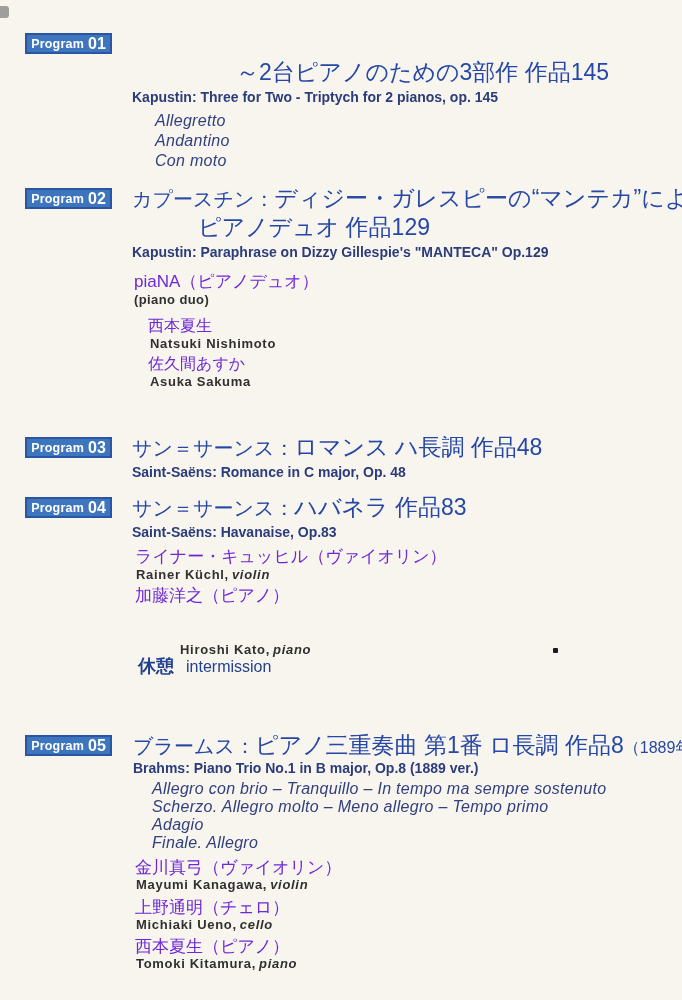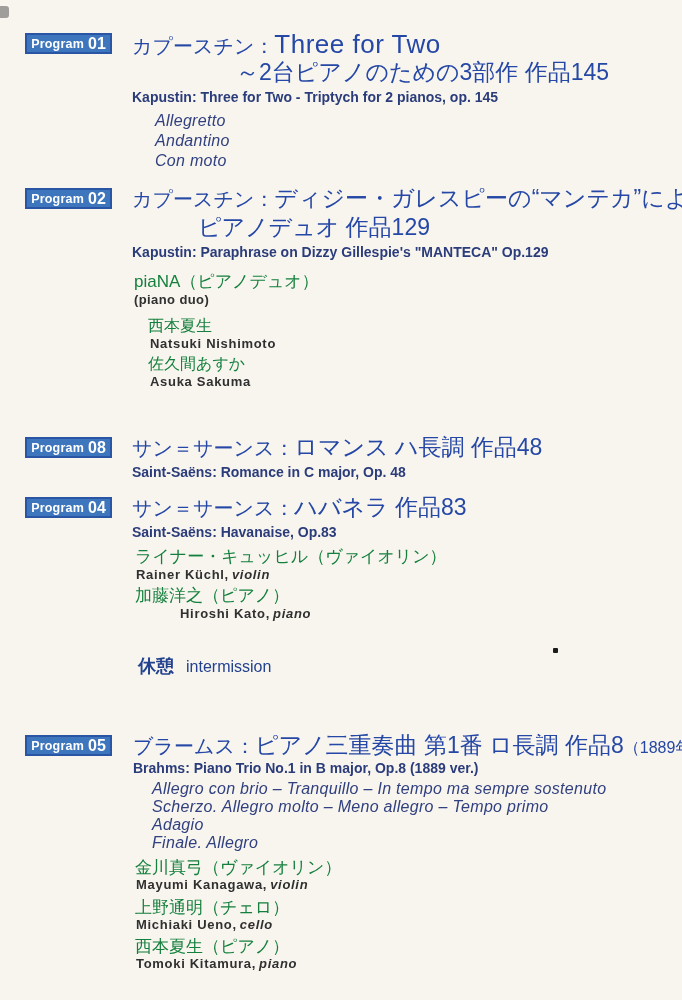--- a/index.html
+++ b/index.html
@@ -36,21 +36,21 @@
   .piece-lg{font-size:26px;letter-spacing:.5px;}
   .suffix{font-size:16px;}
 
   
   .subtitle{font-size:14px;font-weight:600;color:#2b3c7a;}
 
   
   .movement{font-style:italic;font-size:16px;color:#31407f;letter-spacing:.3px;}
 
   
-  .jp-name{font-size:17px;color:#15803d;font-weight:500;}
+  .jp-name{font-size:17px;color:#6d28d9;font-weight:500;}
   .jp-name.small{font-size:16px;}
   .en-name{font-size:13px;font-weight:700;letter-spacing:.7px;color:#303030;}
   .en-name .inst{font-style:italic;margin-left:3px;margin-top:40px;}
 
   
   .intermission{color:#22418f;}
   .intermission .jp{font-size:18px;font-weight:600;}
   .intermission .en{font-size:16px;margin-left:12px;}
 
   
@@ -68,23 +68,20 @@
 
 <div class="page">
 
   <div class="smudge"></div>
   <div class="dot" style="left:553px;top:648px;"></div>
 
   <div class="badge" style="top:33px;">
     <span class="p">Program</span>
     <span class="num">01</span>
   </div>
-  <div class="abs title" style="left:132px;top:30px;">
-    <span class="composer">カプースチン：</span><span class="piece-lg">Three for Two</span>
-  </div>
   <div class="abs title" style="left:236px;top:59px;">
     <span class="piece">～2台ピアノのための3部作 作品145</span>
   </div>
   <div class="abs subtitle" style="left:132px;top:89px;">Kapustin: Three for Two - Triptych for 2 pianos, op. 145</div>
   <div class="abs movement" style="left:155px;top:112px;">Allegretto</div>
   <div class="abs movement" style="left:155px;top:132px;">Andantino</div>
   <div class="abs movement" style="left:155px;top:152px;">Con moto</div>
 
   <div class="badge" style="top:188px;">
     <span class="p">Program</span>
@@ -100,42 +97,42 @@
 
   <div class="abs jp-name" style="left:134px;top:272px;">piaNA（ピアノデュオ）</div>
   <div class="abs en-name" style="left:134px;top:293px;letter-spacing:.4px;">(piano duo)</div>
   <div class="abs jp-name small" style="left:148px;top:317px;">西本夏生</div>
   <div class="abs en-name" style="left:150px;top:337px;">Natsuki Nishimoto</div>
   <div class="abs jp-name small" style="left:148px;top:355px;">佐久間あすか</div>
   <div class="abs en-name" style="left:150px;top:375px;">Asuka Sakuma</div>
 
   <div class="badge" style="top:437px;">
     <span class="p">Program</span>
-    <span class="num">08</span>
+    <span class="num">03</span>
   </div>
   <div class="abs title" style="left:132px;top:434px;">
     <span class="composer">サン＝サーンス：</span><span class="piece">ロマンス ハ長調 作品48</span>
   </div>
   <div class="abs subtitle" style="left:132px;top:464px;">Saint-Saëns: Romance in C major,  Op. 48</div>
 
   <div class="badge" style="top:497px;">
     <span class="p">Program</span>
     <span class="num">04</span>
   </div>
   <div class="abs title" style="left:132px;top:494px;">
     <span class="composer">サン＝サーンス：</span><span class="piece">ハバネラ 作品83</span>
   </div>
   <div class="abs subtitle" style="left:132px;top:524px;">Saint-Saëns: Havanaise, Op.83</div>
 
   <div class="abs jp-name" style="left:135px;top:547px;">ライナー・キュッヒル（ヴァイオリン）</div>
   <div class="abs en-name" style="left:136px;top:568px;">
     <span>Rainer Küchl,</span><span class="inst">violin</span>
   </div>
   <div class="abs jp-name" style="left:135px;top:586px;">加藤洋之（ピアノ）</div>
-  <div class="abs en-name" style="left:136px;top:607px;padding-left:44px;">
+  <div class="abs en-name" style="left:136px;top:643px;padding-left:44px;">
     <span>Hiroshi Kato,</span><span class="inst">piano</span>
   </div>
 
   <div class="abs intermission" style="left:138px;top:656px;">
     <span class="jp">休憩</span><span class="en">intermission</span>
   </div>
 
   <div class="badge" style="top:735px;">
     <span class="p">Program</span>
     <span class="num">05</span>

